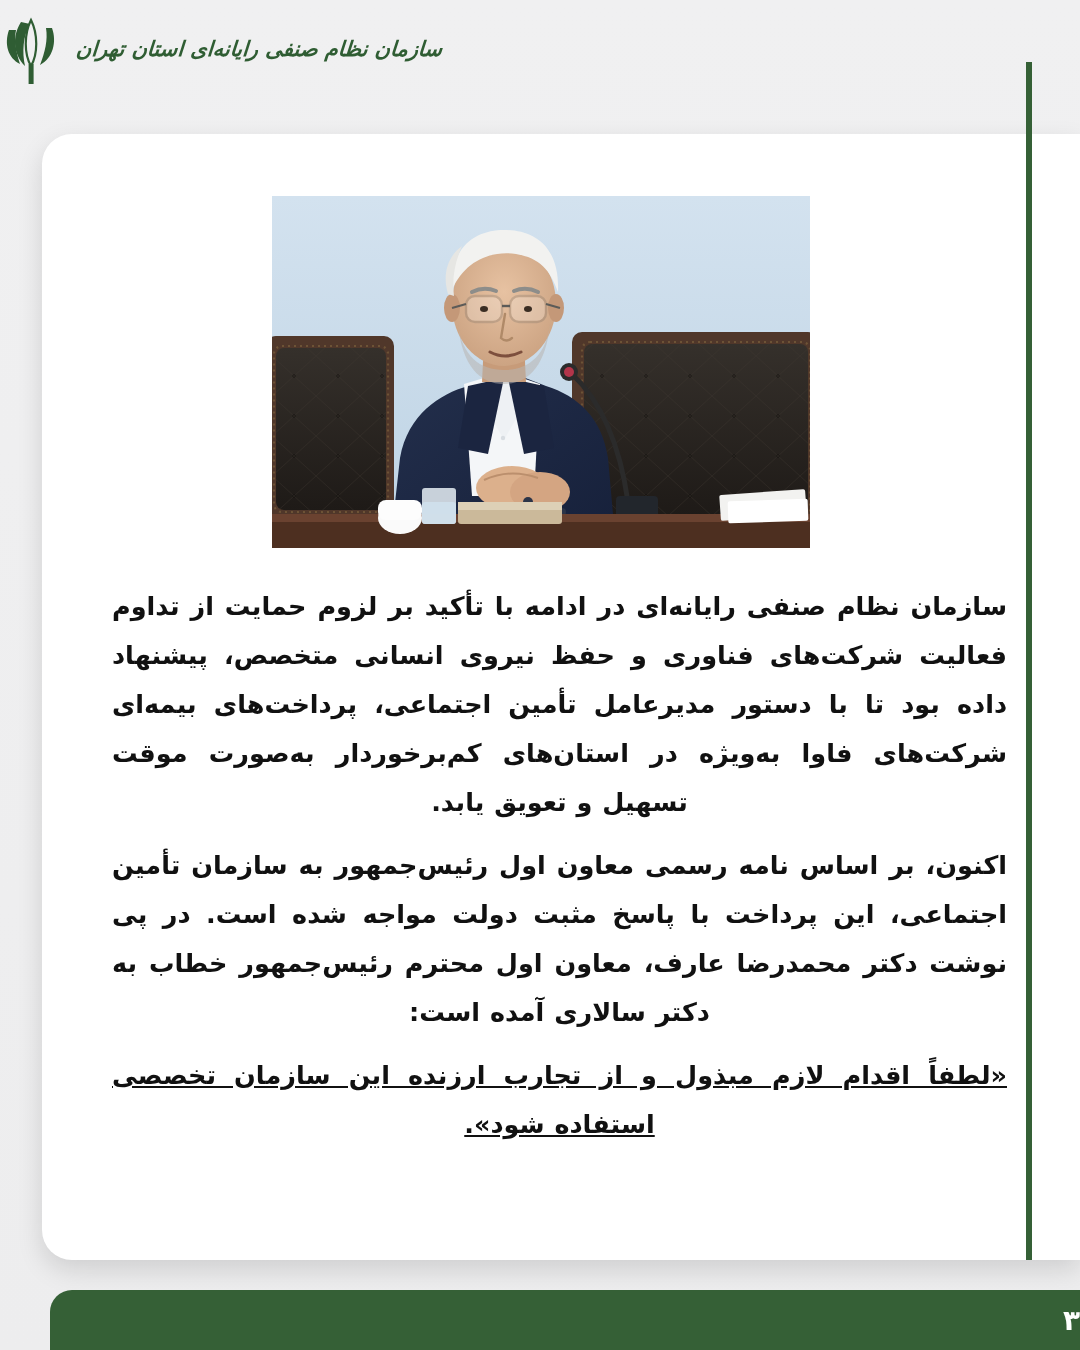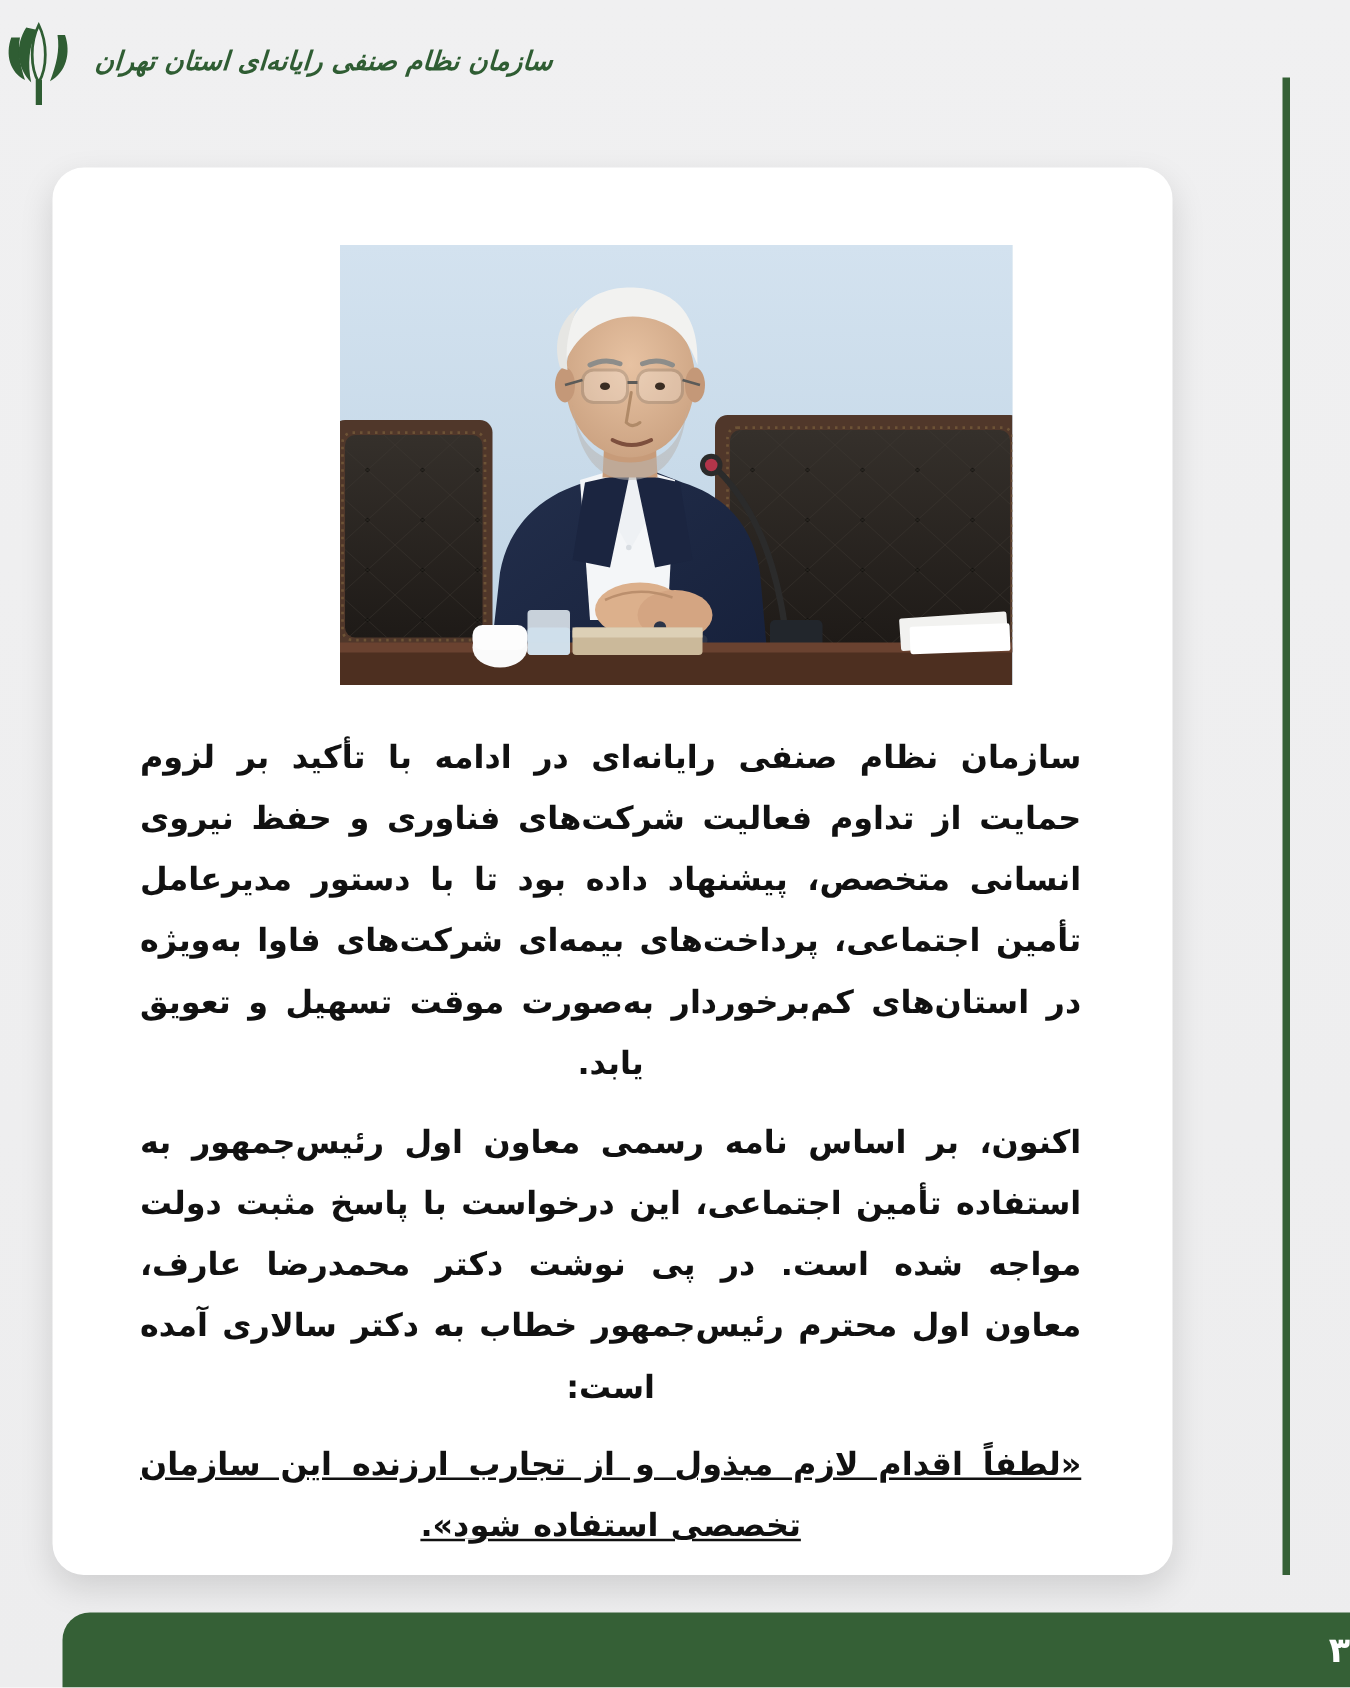--- a/index.html
+++ b/index.html
@@ -72,29 +72,28 @@
     height: 1198px;
     background: #356036;
     z-index: 5;
   }
 
   
   .card {
     position: absolute;
     top: 134px;
     left: 42px;
-    width: 896px;
+    width: 1038px;
     height: 1126px;
     background: #ffffff;
     border-top-left-radius: 30px;
     border-bottom-left-radius: 30px;
     box-shadow: 0 10px 26px rgba(0,0,0,0.13);
     box-sizing: border-box;
     z-index: 2;
-    border-radius: 25px;
   }
 
   
   .photo {
     position: absolute;
     top: 62px;
     left: 230px;
     width: 538px;
     height: 352px;
     overflow: hidden;
@@ -283,21 +282,21 @@
         <rect x="186" y="306" width="104" height="22" rx="3" fill="#cbb99a"></rect>
         <rect x="186" y="306" width="104" height="8" fill="#ddd0b6"></rect>
 
         <rect x="448" y="296" width="86" height="26" rx="2" fill="#f2f2f0" transform="rotate(-4 491 309)"></rect>
         <rect x="456" y="304" width="80" height="22" rx="2" fill="#ffffff" transform="rotate(-2 496 315)"></rect>
       </svg>
     </div>
 
     <div class="article">
       <p class="para-1">سازمان نظام صنفی رایانه‌ای در ادامه با تأکید بر لزوم حمایت از تداوم فعالیت شرکت‌های فناوری و حفظ نیروی انسانی متخصص، پیشنهاد داده بود تا با دستور مدیرعامل تأمین اجتماعی، پرداخت‌های بیمه‌ای شرکت‌های فاوا به‌ویژه در استان‌های کم‌برخوردار به‌صورت موقت تسهیل و تعویق یابد.</p>
-      <p class="para-2">اکنون، بر اساس نامه رسمی معاون اول رئیس‌جمهور به استفاده تأمین اجتماعی، این درخواست با پاسخ مثبت دولت مواجه شده است. در پی نوشت دکتر محمدرضا عارف، معاون اول محترم رئیس‌جمهور خطاب به دکتر سالاری آمده است:</p>
+      <p class="para-2">اکنون، بر اساس نامه رسمی معاون اول رئیس‌جمهور به سازمان تأمین اجتماعی، این پرداخت با پاسخ مثبت دولت مواجه شده است. در پی نوشت دکتر محمدرضا عارف، معاون اول محترم رئیس‌جمهور خطاب به دکتر سالاری آمده است:</p>
       <p class="para-3">«لطفاً اقدام لازم مبذول و از تجارب ارزنده این سازمان تخصصی استفاده شود».</p>
     </div>
 
   </div>
 
   <div class="footer">
     <div class="page-number">۳</div>
   </div>
 
 </div>

